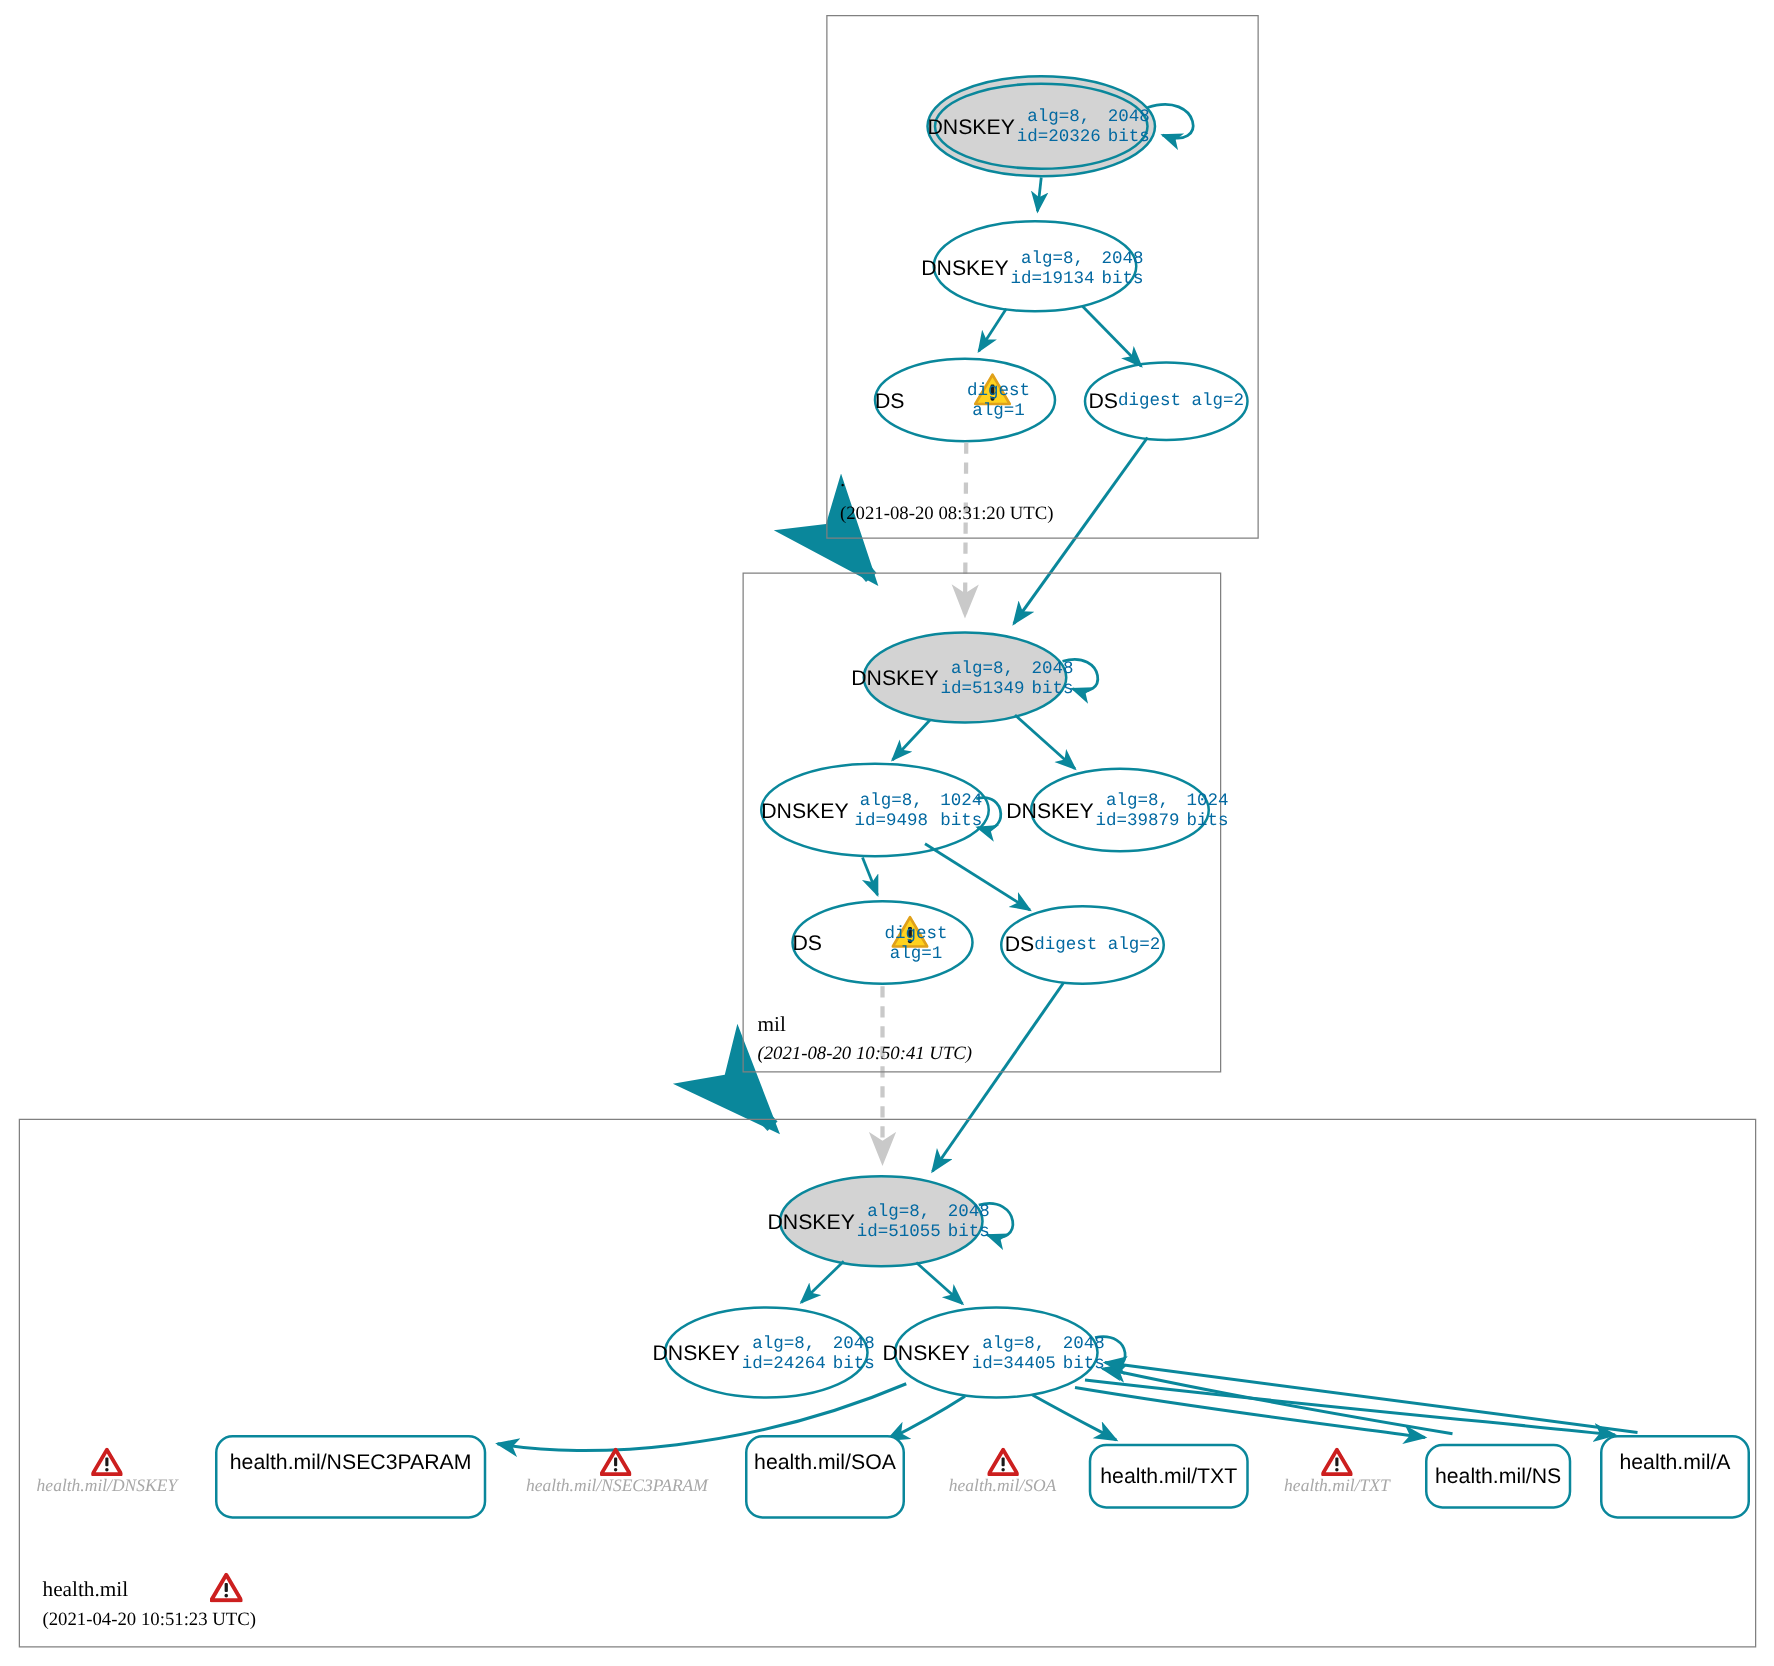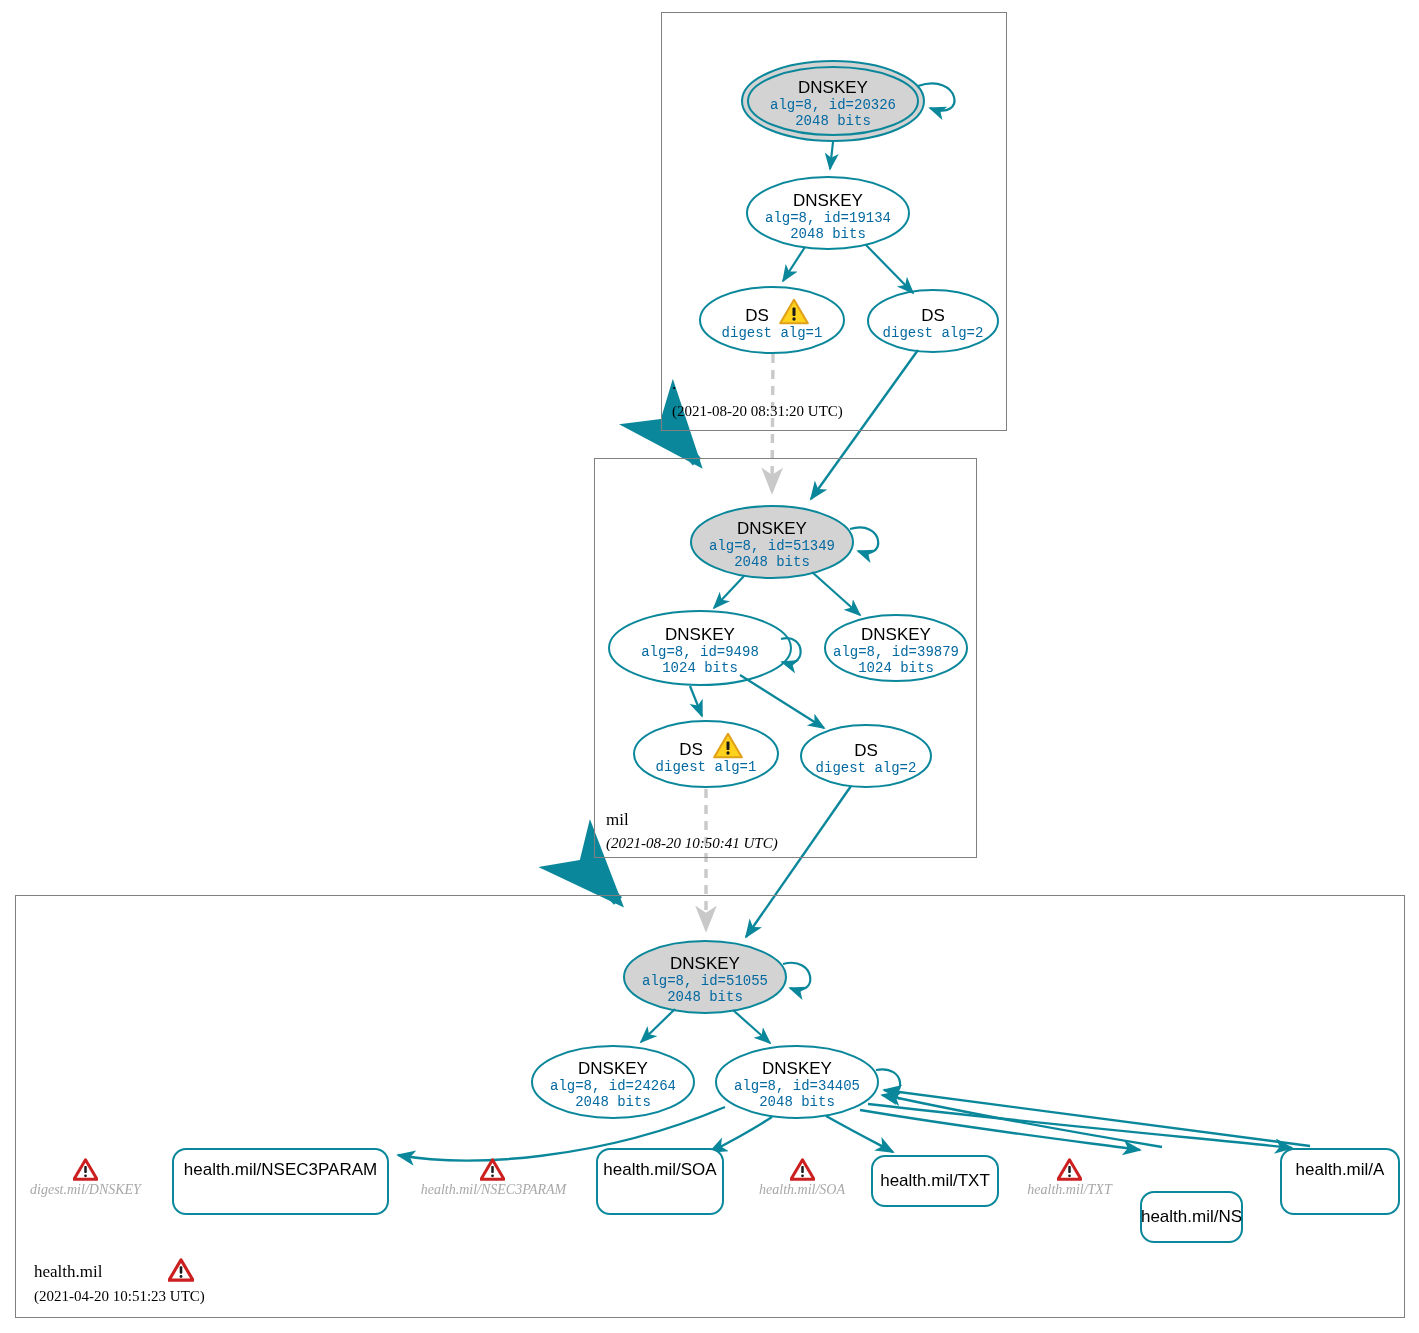--- a/index.html
+++ b/index.html
@@ -3,21 +3,21 @@
 <meta charset="utf-8">
 <style>
   html,body{margin:0;padding:0;background:#ffffff;}
   body{font-family:"Liberation Sans", sans-serif;}
   #stage{position:relative;width:1419px;height:1333px;overflow:hidden;background:#fff;}
   #gfx{position:absolute;left:0;top:0;width:1419px;height:1333px;}
   .zone-box{position:absolute;border:1px solid #808080;background:transparent;box-sizing:border-box;}
   .zone-label{position:absolute;font-family:"Liberation Serif", serif;color:#000;white-space:nowrap;}
   .zone-name{font-size:17px;}
   .zone-time{font-size:15px;}
-  .node{position:absolute;display:flex;flex-direction:column;align-items:center;justify-content:flex-end;
+  .node{position:absolute;display:flex;align-items:center;justify-content:center;
         text-align:center;box-sizing:border-box;}
   .node .t1{font-family:"Liberation Sans", sans-serif;font-size:17px;color:#000;line-height:1.05;}
   .node .t2{font-family:Liberation Mono, monospace;font-size:14px;color:#0369a1;line-height:1.15;}
   .rr-box{position:absolute;box-sizing:border-box;border:2px solid #0a879b;border-radius:14px;
           background:#fff;display:flex;flex-direction:column;align-items:center;justify-content:center;}
   .rr-box .rrlabel{font-family:"Liberation Sans", sans-serif;font-size:17px;color:#000;white-space:nowrap;}
   .ghost{position:absolute;display:flex;flex-direction:column;align-items:center;}
   .ghost .glabel{font-family:"Liberation Serif", serif;font-style:italic;font-size:14px;color:#a8a8a8;white-space:nowrap;}
 </style>
 </head>
@@ -205,21 +205,21 @@
   </div>
 
   <div class="node" style="left:706px;top:1056px;width:182px;height:54px;">
     <div class="t1">DNSKEY</div>
     <div class="t2">alg=8, id=34405</div>
     <div class="t2">2048 bits</div>
   </div>
 
   <div class="ghost" style="left:22px;top:1152px;width:127px;">
     <div style="height:30px;"></div>
-    <div class="glabel">digest.mil/DNSKEY</div>
+    <div class="glabel">health.mil/DNSKEY</div>
   </div>
   <div class="ghost" style="left:410px;top:1152px;width:167px;">
     <div style="height:30px;"></div>
     <div class="glabel">health.mil/NSEC3PARAM</div>
   </div>
   <div class="ghost" style="left:747px;top:1152px;width:110px;">
     <div style="height:30px;"></div>
     <div class="glabel">health.mil/SOA</div>
   </div>
   <div class="ghost" style="left:1017px;top:1152px;width:105px;">
@@ -234,21 +234,21 @@
 
   <div class="rr-box" style="left:596px;top:1148px;width:128px;height:67px;">
     <div class="rrlabel" style="margin-bottom:4px;">health.mil/SOA</div>
     <div style="height:20px;"></div>
   </div>
 
   <div class="rr-box" style="left:871px;top:1155px;width:128px;height:52px;">
     <div class="rrlabel">health.mil/TXT</div>
   </div>
 
-  <div class="rr-box" style="left:1140px;top:1155px;width:103px;height:52px;margin-top:36px;">
+  <div class="rr-box" style="left:1140px;top:1155px;width:117px;height:52px;">
     <div class="rrlabel">health.mil/NS</div>
   </div>
 
   <div class="rr-box" style="left:1280px;top:1148px;width:120px;height:67px;">
     <div class="rrlabel" style="margin-bottom:4px;">health.mil/A</div>
     <div style="height:20px;"></div>
   </div>
 
 </div>
 

